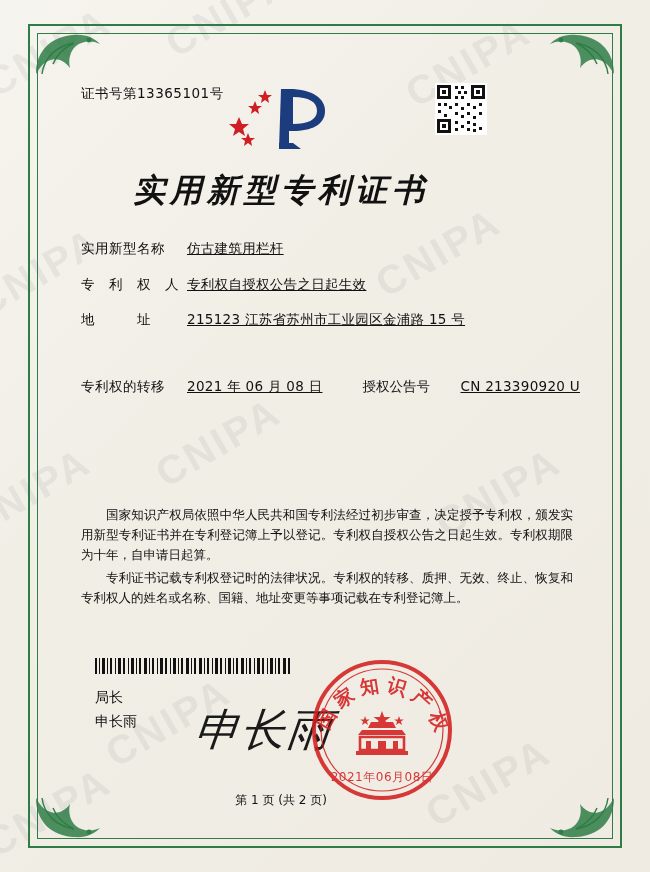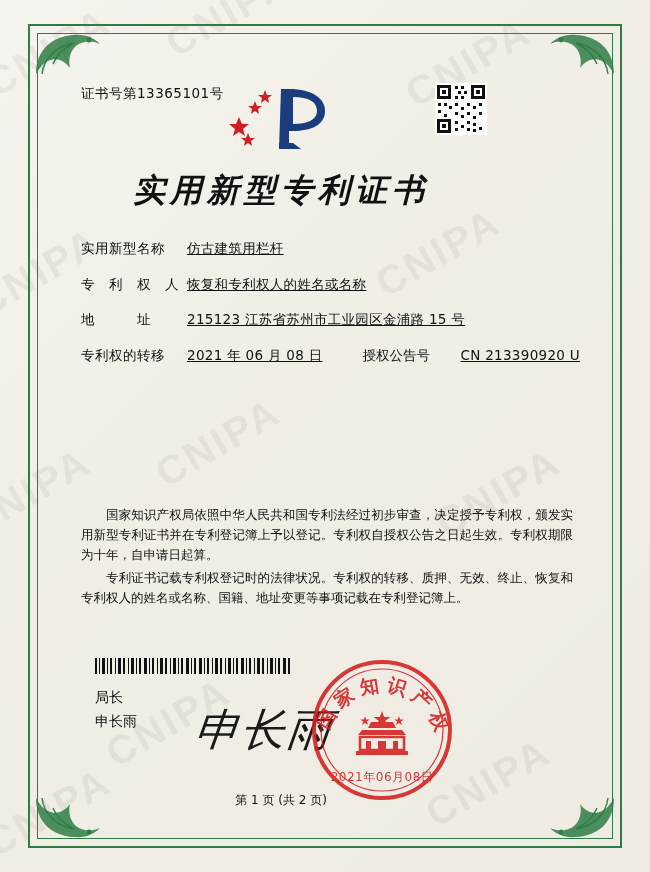--- a/index.html
+++ b/index.html
@@ -120,20 +120,21 @@
   .flabel {
     display: inline-block;
     width: 106px;
     letter-spacing: 0.5px;
   }
   .fval { letter-spacing: 0.3px; }
   .frow.two .flabel2 {
     display: inline-block;
     width: 98px;
     margin-left: 40px;
+    margin-top: 31px;
   }
   .para {
     position: absolute;
     left: 44px;
     width: 492px;
     font-size: 12.5px;
     line-height: 20px;
     color: #111;
     text-align: justify;
     font-family: "DejaVu Sans", sans-serif;
@@ -298,21 +299,21 @@
       </svg>
     </div>
 
     <div class="title">实用新型专利证书</div>
 
     <div class="fields">
       <div class="frow">
         <span class="flabel">实用新型名称</span><span class="fval">仿古建筑用栏杆</span>
       </div>
       <div class="frow">
-        <span class="flabel">专　利　权　人</span><span class="fval">恢复和专利权人的姓名或名称</span>
+        <span class="flabel">专　利　权　人</span><span class="fval">专利权自授权公告之日起生效</span>
       </div>
       <div class="frow">
         <span class="flabel">地　　　址</span><span class="fval">215123 江苏省苏州市工业园区金浦路 15 号</span>
       </div>
       <div class="frow two">
         <span class="flabel">专利权的转移</span><span class="fval">2021 年 06 月 08 日</span><span class="flabel2">授权公告号</span><span class="fval">CN 213390920 U</span>
       </div>
     </div>
 
     <div class="para para1"><span class="indent"></span><span>国家知识产权局依照中华人民共和国专利法经过初步审查，决定授予专利权，颁发实用新型专利证书并在专利登记簿上予以登记。专利权自授权公告之日起生效。专利权期限为十年，自申请日起算。</span></div>

